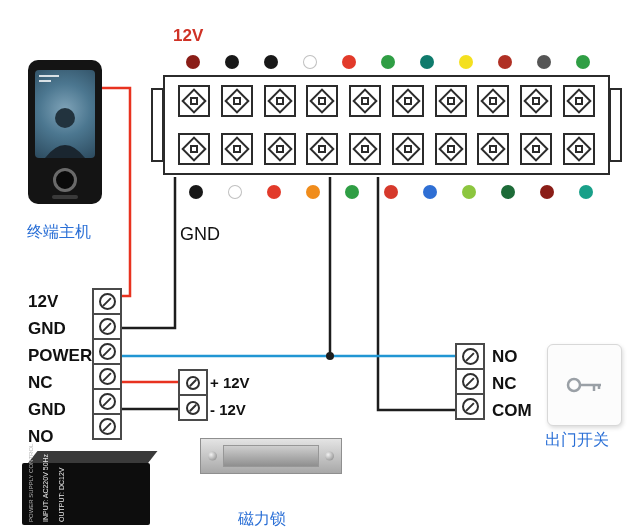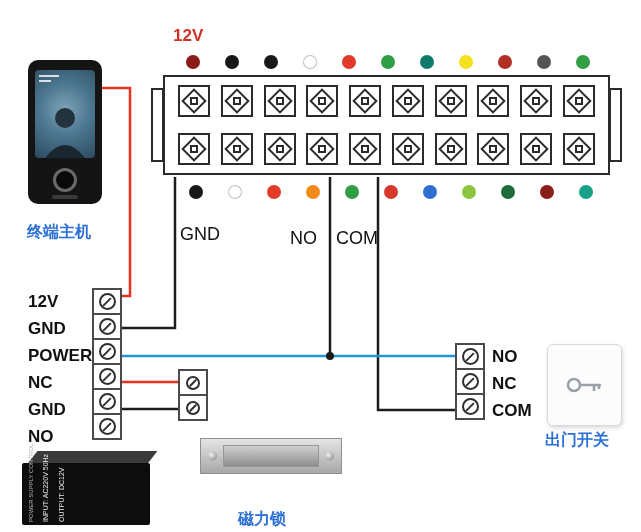--- a/index.html
+++ b/index.html
@@ -23,21 +23,21 @@
   
   .dotrow{position:absolute;display:flex;justify-content:space-between;width:404px;}
   .dotrow.top{left:186px;top:55px;}
   .dotrow.bottom{left:189px;top:185px;}
   .dot{width:14px;height:14px;border-radius:50%;}
   .dot.white{box-shadow:inset 0 0 0 1px rgba(0,0,0,.25);}
 
   
   .wlabel{position:absolute;font-size:18px;color:#111;}
   .red-label{position:absolute;font-size:17px;font-weight:600;color:var(--label-red,#cf3226);}
-  .blue-label{position:absolute;font-size:16px;font-weight:700;color:var(--accent,#2a6fd6);}
+  .blue-label{position:absolute;font-size:16px;font-weight:400;color:var(--accent,#2a6fd6);}
   .nocom{word-spacing:14px;}
 
   
   .device{position:absolute;left:28px;top:60px;width:74px;height:144px;background:#141414;border-radius:10px;}
   .screen{position:absolute;left:7px;top:10px;right:7px;height:88px;border-radius:4px;overflow:hidden;
     background:radial-gradient(circle at 50% 45%, #7fa3b8 0%, #4c7790 45%, #2c4a5e 100%);}
   .screen .bar{position:absolute;left:4px;height:2px;background:rgba(255,255,255,.8);}
   .cam{position:absolute;left:50%;transform:translateX(-50%);top:108px;width:24px;height:24px;border-radius:50%;
     border:3px solid #6a6a6a;background:#0a0a0a;box-sizing:border-box;}
   .spk{position:absolute;left:50%;transform:translateX(-50%);bottom:5px;width:26px;height:4px;border-radius:2px;background:#3a3a3a;}
@@ -220,21 +220,20 @@
         <circle cx="30" cy="26" r="10" fill="#22333e"></circle>
         <path d="M10 66 Q30 40 50 66 Z" fill="#1a2630"></path>
       </svg>
     </div>
     <div class="cam"></div>
     <div class="spk"></div>
   </div>
   <div class="blue-label" style="left:27px;top:222px;">终端主机</div>
 
   <div class="wlabel" style="left:180px;top:224px;">GND</div>
-  <div class="wlabel nocom" style="left:290px;top:228px;">NO COM</div>
 
   <div class="blabels" style="left:28px;top:288px;">
       <div class="blabel">12V</div>
       <div class="blabel">GND</div>
       <div class="blabel">POWER</div>
       <div class="blabel">NC</div>
       <div class="blabel">GND</div>
       <div class="blabel">NO</div>
     </div>
   <div class="bcells" style="left:92px;top:288px;">
@@ -276,20 +275,24 @@
     </div>
 
   <div class="bcells" style="left:178px;top:369px;">
       <div class="bcell">
         <i class="screw small"></i>
       </div>
       <div class="bcell">
         <i class="screw small"></i>
       </div>
     </div>
+  <div class="blabels lock" style="left:210px;top:369px;">
+      <div class="blabel">+ 12V</div>
+      <div class="blabel">- 12V</div>
+    </div>
 
   <div class="exitbtn">
     <svg width="40" height="24" viewBox="0 0 40 24">
       <circle cx="9" cy="12" r="6" fill="none" stroke="#9aa0a6" stroke-width="2.5"></circle>
       <path d="M15 12 H36 M29 12 V18 M34 12 V16" fill="none" stroke="#9aa0a6" stroke-width="2.5"></path>
     </svg>
   </div>
   <div class="blue-label" style="left:545px;top:430px;">出门开关</div>
 
   <div class="maglock">

